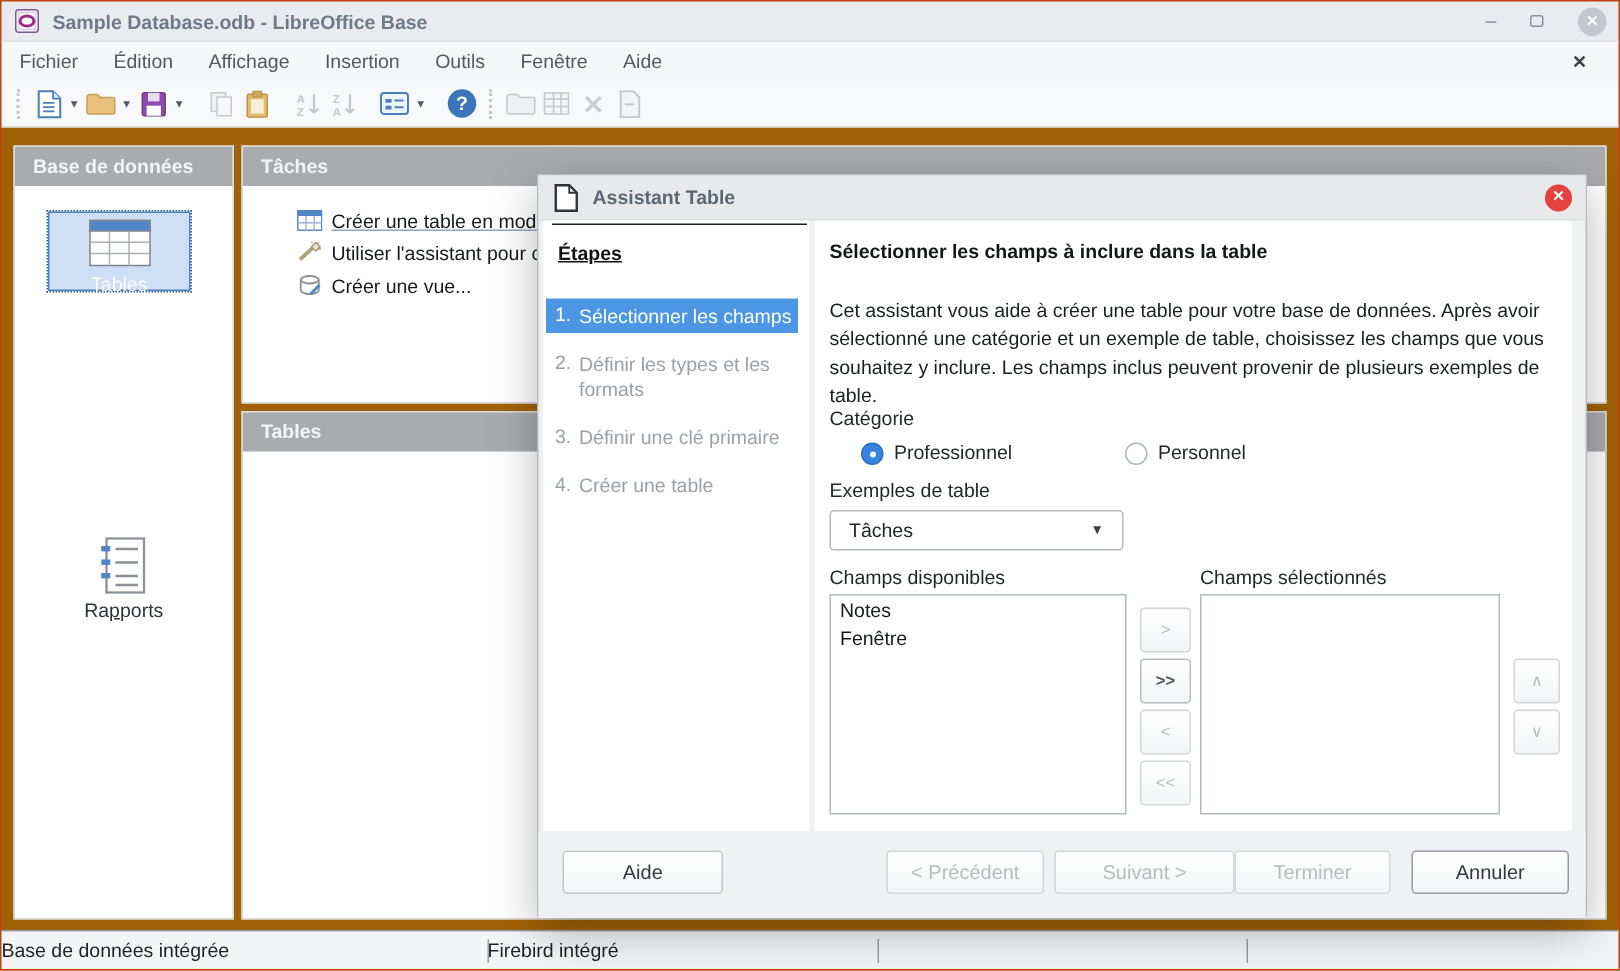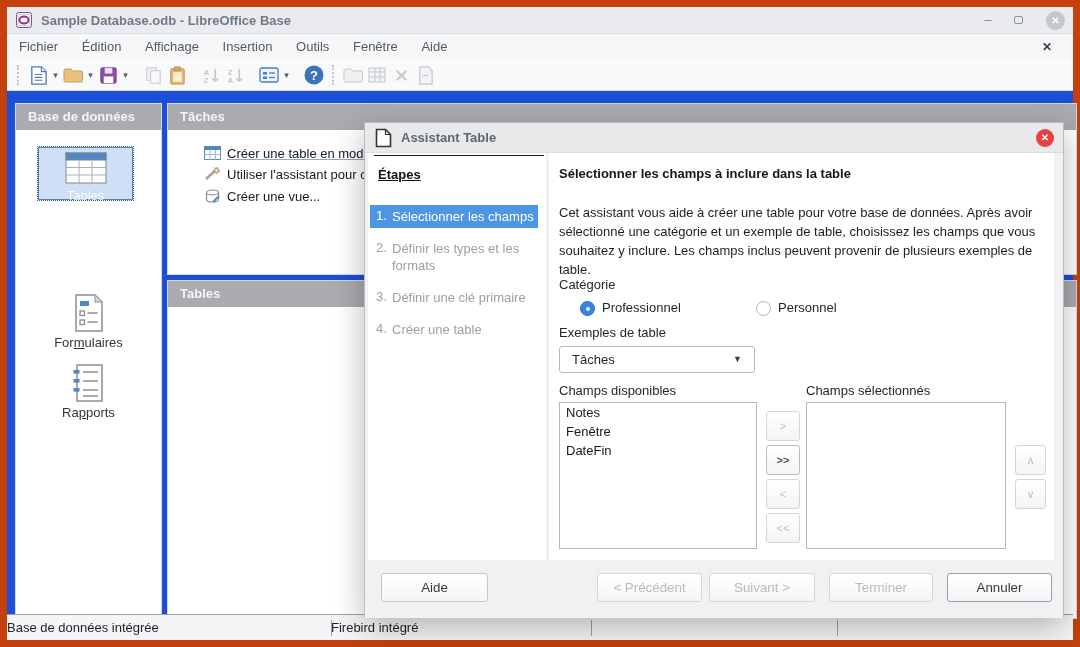--- a/index.html
+++ b/index.html
@@ -2,21 +2,21 @@
 <html><head>
 <meta charset="utf-8">
 <style>
   * { margin:0; padding:0; box-sizing:border-box; }
   html,body { width:1080px; height:647px; }
   body {
     font-family:"Liberation Sans", sans-serif;
     font-size:13px; color:#23272b;
     background:#eef0f2; position:relative; overflow:hidden;
   }
-  #window { position:absolute; inset:0; border:7px solid #c2410c; background:#1d4ed8; }
+  #window { position:absolute; inset:0; border:1px solid #c2410c; background:#a16207; }
 
   
   .titlebar { position:absolute; left:0; top:0; right:0; height:27px; background:#e9ebee; border-bottom:1px solid #dde0e3; }
   .app-icon { position:absolute; left:9px; top:5px; width:16px; height:16px; }
   .win-title { position:absolute; left:34px; top:0; line-height:27px; font-weight:bold; color:#6e7a89; }
   .win-btn { position:absolute; top:0; width:30px; height:27px; text-align:center; line-height:26px; color:#7e858d; font-size:13px; }
   .btn-min { right:70px; }
   .btn-restore { right:40px; }
   .restore-box { display:inline-block; width:9px; height:8px; border:1px solid #8a9198; border-radius:2px; margin-top:9px; }
   .btn-close-circle { right:8px; top:4px; width:19px; height:19px; border-radius:50%; background:#c3c8cd; color:#fff; font-size:10px; font-weight:bold; line-height:19px; text-align:center; }
@@ -92,21 +92,21 @@
   .sq-btn.enabled { color:#4d545b; border-color:#b7bcc1; font-weight:bold; }
   .tbtn1 { left:217px; top:258px; } .tbtn2 { left:217px; top:292px; }
   .tbtn3 { left:217px; top:326px; } .tbtn4 { left:217px; top:360px; }
   .mv-up { left:466px; top:292px; width:31px; } .mv-dn { left:466px; top:326px; width:31px; }
 
   .btn-row { position:absolute; left:0; right:0; top:437px; height:58px; background:#f0f1f3; }
   .dlg-btn { position:absolute; top:13px; height:29px; background:linear-gradient(#ffffff,#f4f5f6); border:1px solid #c3c7cb; border-radius:3px; text-align:center; line-height:27px; color:#33393f; }
   .dlg-btn.disabled { color:#b7bbc0; border-color:#d4d7da; }
   .b-help { left:16px; width:107px; }
   .b-prev { left:232px; width:105px; }
-  .b-next { left:344px; width:106px; }
+  .b-next { left:344px; width:120px; }
   .b-finish { left:464px; width:104px; }
   .b-cancel { left:582px; width:105px; border-color:#969da6; }
 </style>
 </head>
 <body>
 
 <div id="window">
 
   <div class="titlebar">
     <svg class="app-icon" viewBox="0 0 16 16">
@@ -229,32 +229,20 @@
 
   <div class="sidebar">
     <div class="panel-header">Base de données</div>
     <div class="tables-box">
       <svg width="42" height="32" viewBox="0 0 42 32">
         <rect x="1" y="1" width="40" height="30" fill="#fff" stroke="#7e858c"></rect>
         <rect x="1" y="1" width="40" height="7" fill="#4f86c6" stroke="#7e858c"></rect>
         <path d="M14 8 v23 M27 8 v23 M1 15.5 h40 M1 23 h40" stroke="#aab0b6" fill="none"></path>
       </svg>
       <span class="lbl"><span></span><span class="key">T</span><span>ables</span></span>
-    </div>
-    <div class="side-item" style="top:190px;">
-      <svg width="34" height="38" viewBox="0 0 34 38">
-        <path d="M4 1 h19 l7 7 v29 h-26 z" fill="#fff" stroke="#8a9096" stroke-width="1.5"></path>
-        <path d="M23 1 l7 7 h-7 z" fill="#d8dbde" stroke="#8a9096"></path>
-        <rect x="8" y="7" width="9" height="5" fill="#4f86c6"></rect>
-        <rect x="8" y="17" width="4.5" height="4.5" fill="none" stroke="#8a9096" stroke-width="1.3"></rect>
-        <path d="M15.5 19 h10" stroke="#8a9096" stroke-width="1.5"></path>
-        <rect x="8" y="26" width="4.5" height="4.5" fill="none" stroke="#8a9096" stroke-width="1.3"></rect>
-        <path d="M15.5 28 h10" stroke="#8a9096" stroke-width="1.5"></path>
-      </svg>
-      <div><span>For</span><span class="key">m</span><span>ulaires</span></div>
     </div>
     <div class="side-item" style="top:260px;">
       <svg width="34" height="38" viewBox="0 0 34 38">
         <rect x="5" y="1" width="25" height="36" fill="#fff" stroke="#8a9096" stroke-width="1.5"></rect>
         <rect x="1.5" y="6" width="6" height="3.6" fill="#4f86c6"></rect>
         <rect x="1.5" y="15" width="6" height="3.6" fill="#4f86c6"></rect>
         <rect x="1.5" y="24" width="6" height="3.6" fill="#4f86c6"></rect>
         <path d="M11 8 h15 M11 17 h15 M11 26 h15 M11 32 h15" stroke="#8a9096" stroke-width="1.6"></path>
       </svg>
       <div><span>Ra</span><span class="key">p</span><span>ports</span></div>
@@ -351,21 +339,20 @@
         <span>Tâches</span>
         <span class="dd-arrow">▼</span>
       </div>
 
       <div class="wm avail-label">Champs disponibles</div>
       <div class="wm sel-label">Champs sélectionnés</div>
 
       <div class="listbox lb1">
         <div class="lb-item">Notes</div>
         <div class="lb-item">Fenêtre</div>
-        <div class="lb-item">DateFin</div>
       </div>
       <div class="listbox lb2"></div>
 
       <button class="sq-btn tbtn1">&gt;</button>
       <button class="sq-btn tbtn2 enabled">&gt;&gt;</button>
       <button class="sq-btn tbtn3">&lt;</button>
       <button class="sq-btn tbtn4">&lt;&lt;</button>
 
       <button class="sq-btn mv-up">∧</button>
       <button class="sq-btn mv-dn">∨</button>

